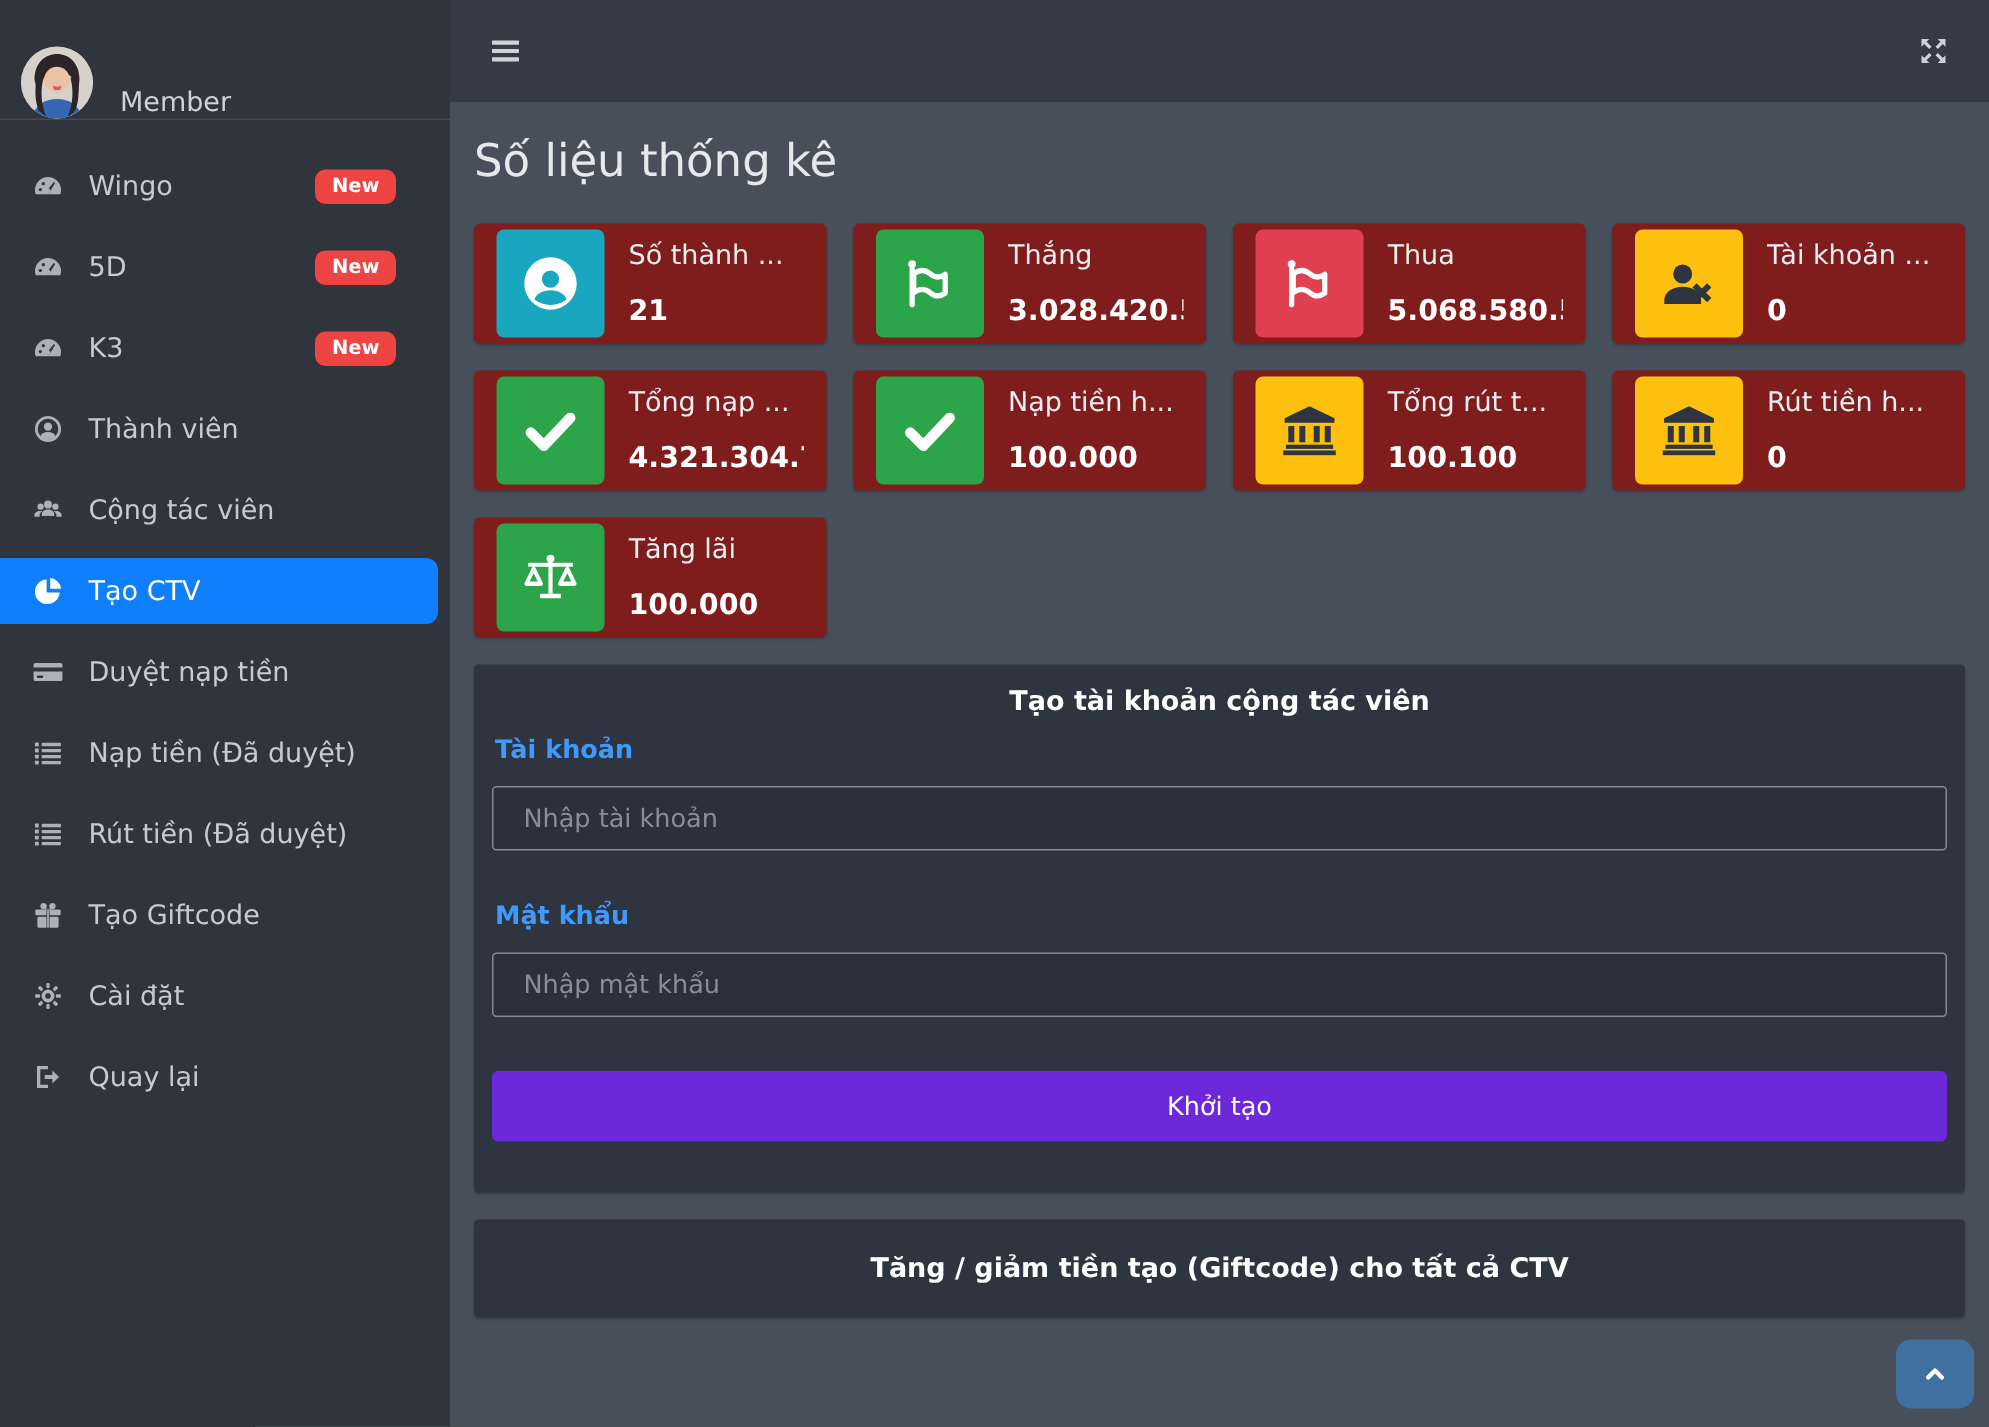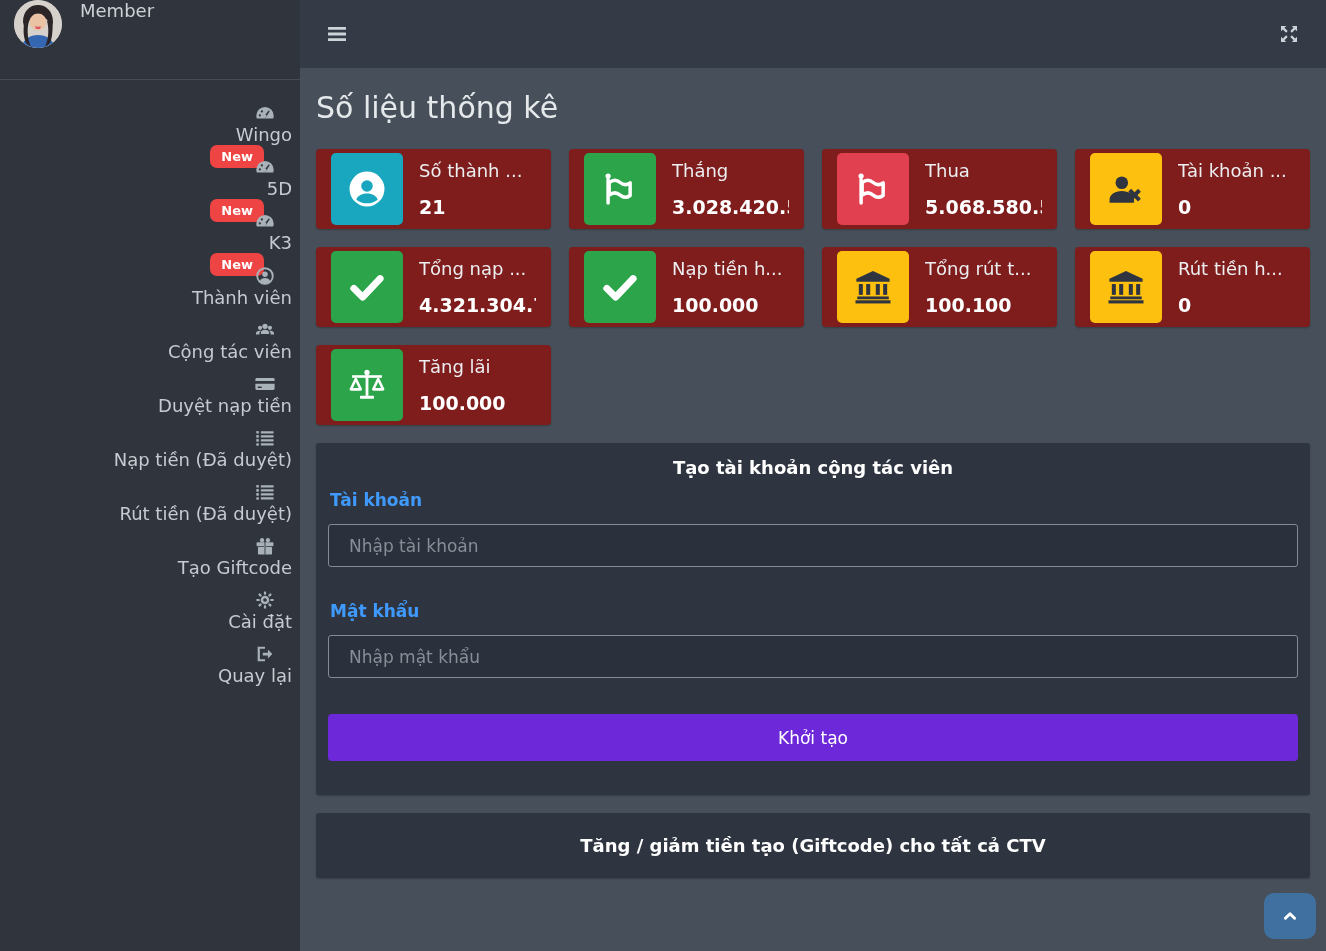--- a/index.html
+++ b/index.html
@@ -4,27 +4,27 @@
 <style>
   * { box-sizing: border-box; }
   html,body { margin:0; padding:0; }
   body {
     width:1326px; height:951px; overflow:hidden;
     font-family:"DejaVu Sans","Liberation Sans",sans-serif;
     background:#47505a; display:flex;
   }
   
   .sidebar { width:300px; flex:none; background:#30353d; color:#c5cbd1; display:flex; flex-direction:column; }
-  .sb-header { height:80px; display:flex; align-items:flex-start; gap:18px; padding:0 14px; border-bottom:1px solid #454c56; }
+  .sb-header { height:80px; display:flex; align-items:flex-end; gap:18px; padding:0 14px; border-bottom:1px solid #454c56; }
   .avatar { width:48px; height:48px; border-radius:50%; overflow:hidden; flex:none; background:#cfc9c2; }
   .avatar svg { width:48px; height:48px; display:block; }
   .sb-username { font-size:18px; color:#cdd2d7; }
   .nav { list-style:none; margin:0; padding:22px 0 0 0; }
-  .nav-item { height:44px; margin:0 8px 10px 0; display:flex; align-items:flex-end; padding-left:20px;
-              border-radius:0 8px 8px 0; cursor:pointer; font-size:18px; color:#c5cbd1;flex-direction:column; }
+  .nav-item { height:44px; margin:0 8px 10px 0; display:flex; align-items:center; padding-left:20px;
+              border-radius:0 8px 8px 0; cursor:pointer; font-size:18px; color:#c5cbd1; }
   .nav-item .nav-icon { width:24px; height:24px; margin-right:15px; color:#a9b1b9; display:flex; align-items:center; justify-content:center; }
   .nav-icon svg { width:22px; height:22px; }
   .nav-item.active { background:#107ffd; color:#ffffff; }
   .nav-item.active .nav-icon { color:#ffffff; }
   .badge { margin-left:auto; margin-right:28px; background:#ef4444; color:#fff; font-size:13px; font-weight:bold;
            padding:5px 11px; border-radius:7px; line-height:1; }
   
   .right { flex:1; display:flex; flex-direction:column; min-width:0; position:relative; }
   .topbar { height:68px; flex:none; background:#353b46; display:flex; align-items:center; justify-content:space-between; padding:0 25px; }
   .icon-btn { background:none; border:none; padding:0; cursor:pointer; color:#cdd3d8; display:flex; }
@@ -141,20 +141,29 @@
             <circle cx="6.6" cy="9.6" r="2.3"></circle>
             <circle cx="17.4" cy="9.6" r="2.3"></circle>
             <circle cx="12" cy="8" r="2.9"></circle>
             <path d="M12 11.6c-2.5 0-4.5 1.4-4.5 3.1v1.7h9v-1.7c0-1.7-2-3.1-4.5-3.1z"></path>
             <path d="M6 12.7c-2.1.1-3.9 1.3-3.9 2.8v1.4h3.8v-1.2c0-1.1.8-2.1 2-2.8-.6-.1-1.3-.2-1.9-.2z"></path>
             <path d="M18 12.7c2.1.1 3.9 1.3 3.9 2.8v1.4h-3.8v-1.2c0-1.1-.8-2.1-2-2.8.6-.1 1.3-.2 1.9-.2z"></path>
           </svg>
       </span>
       <span>Cộng tác viên</span>
     </li>
+    <li class="nav-item active">
+      <span class="nav-icon">
+        <svg viewBox="0 0 24 24" fill="currentColor">
+            <path d="M11 3.55A9 9 0 1 0 20.45 13H11z"></path>
+            <path d="M13.6 2.55v7.9h7.9a8.6 8.6 0 0 0-7.9-7.9z"></path>
+          </svg>
+      </span>
+      <span>Tạo CTV</span>
+    </li>
     <li class="nav-item">
       <span class="nav-icon">
         <svg viewBox="0 0 24 24" fill="currentColor">
             <path d="M1.5 7c0-.85.67-1.5 1.5-1.5h18c.83 0 1.5.65 1.5 1.5v1.8h-21z"></path>
             <path d="M1.5 11.6h21V17c0 .85-.67 1.5-1.5 1.5H3c-.83 0-1.5-.65-1.5-1.5z"></path>
             <rect x="4" y="14.6" width="4.4" height="1.7" rx=".4" fill="#30353d"></rect>
           </svg>
       </span>
       <span>Duyệt nạp tiền</span>
     </li>

